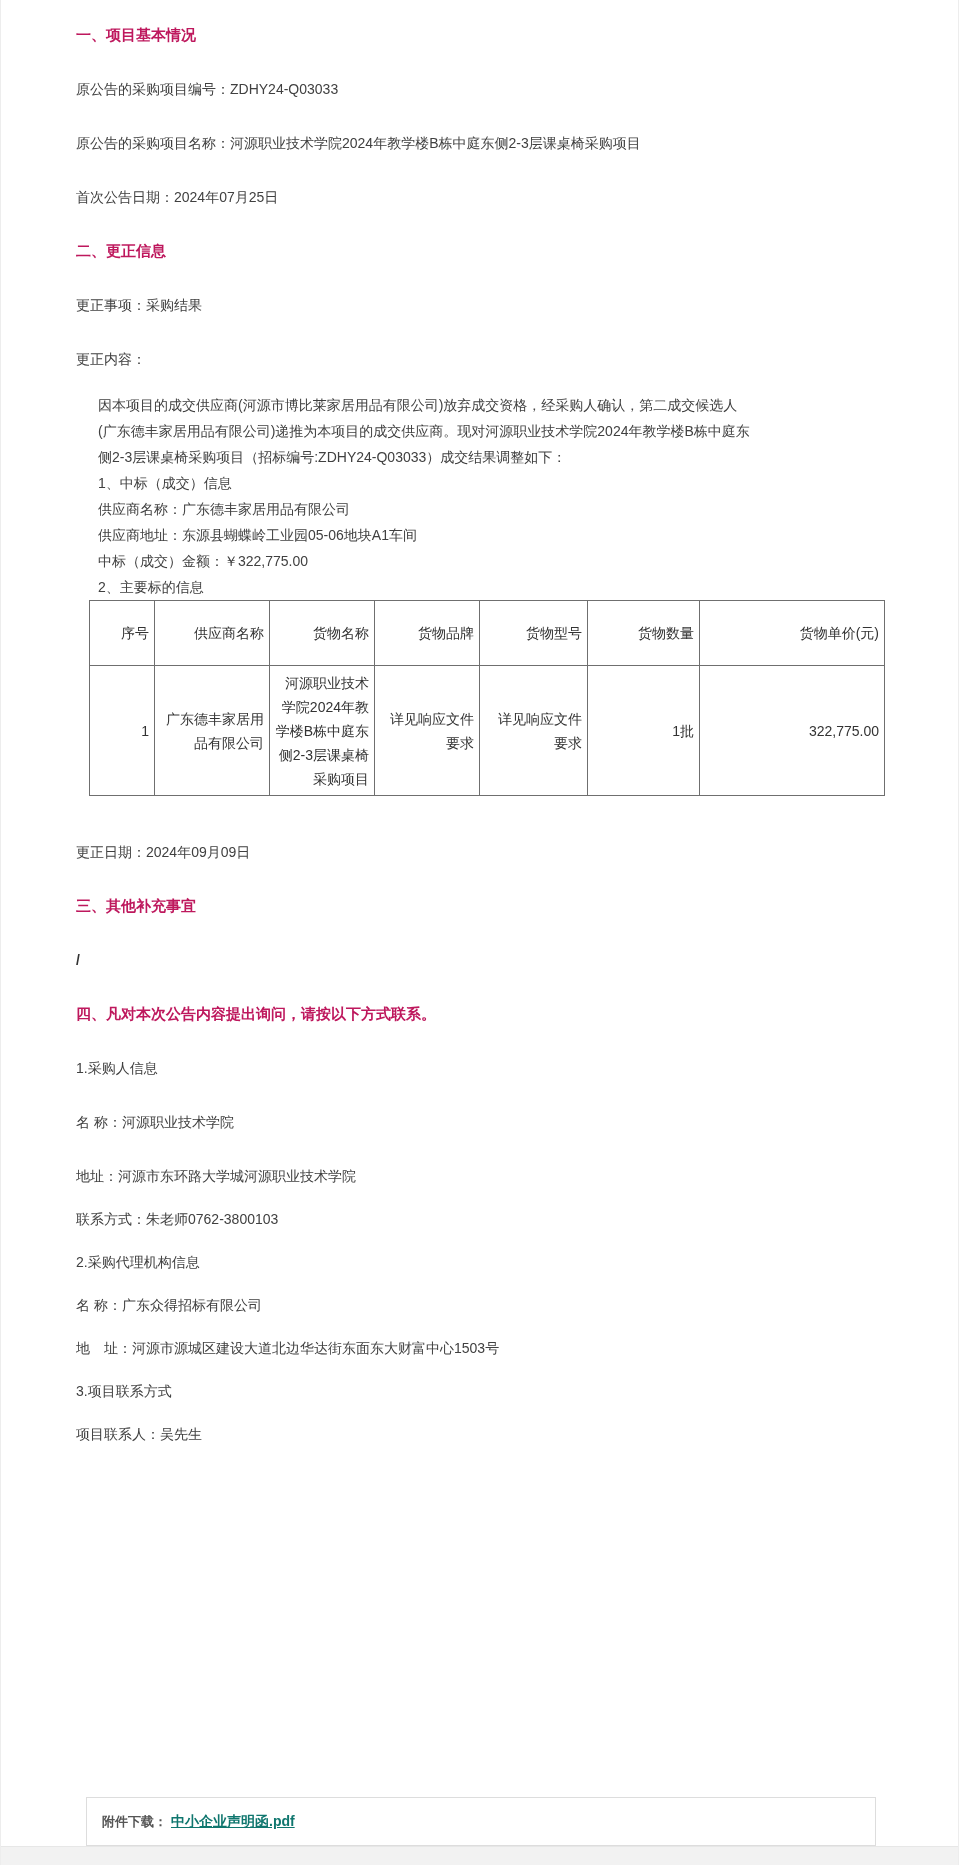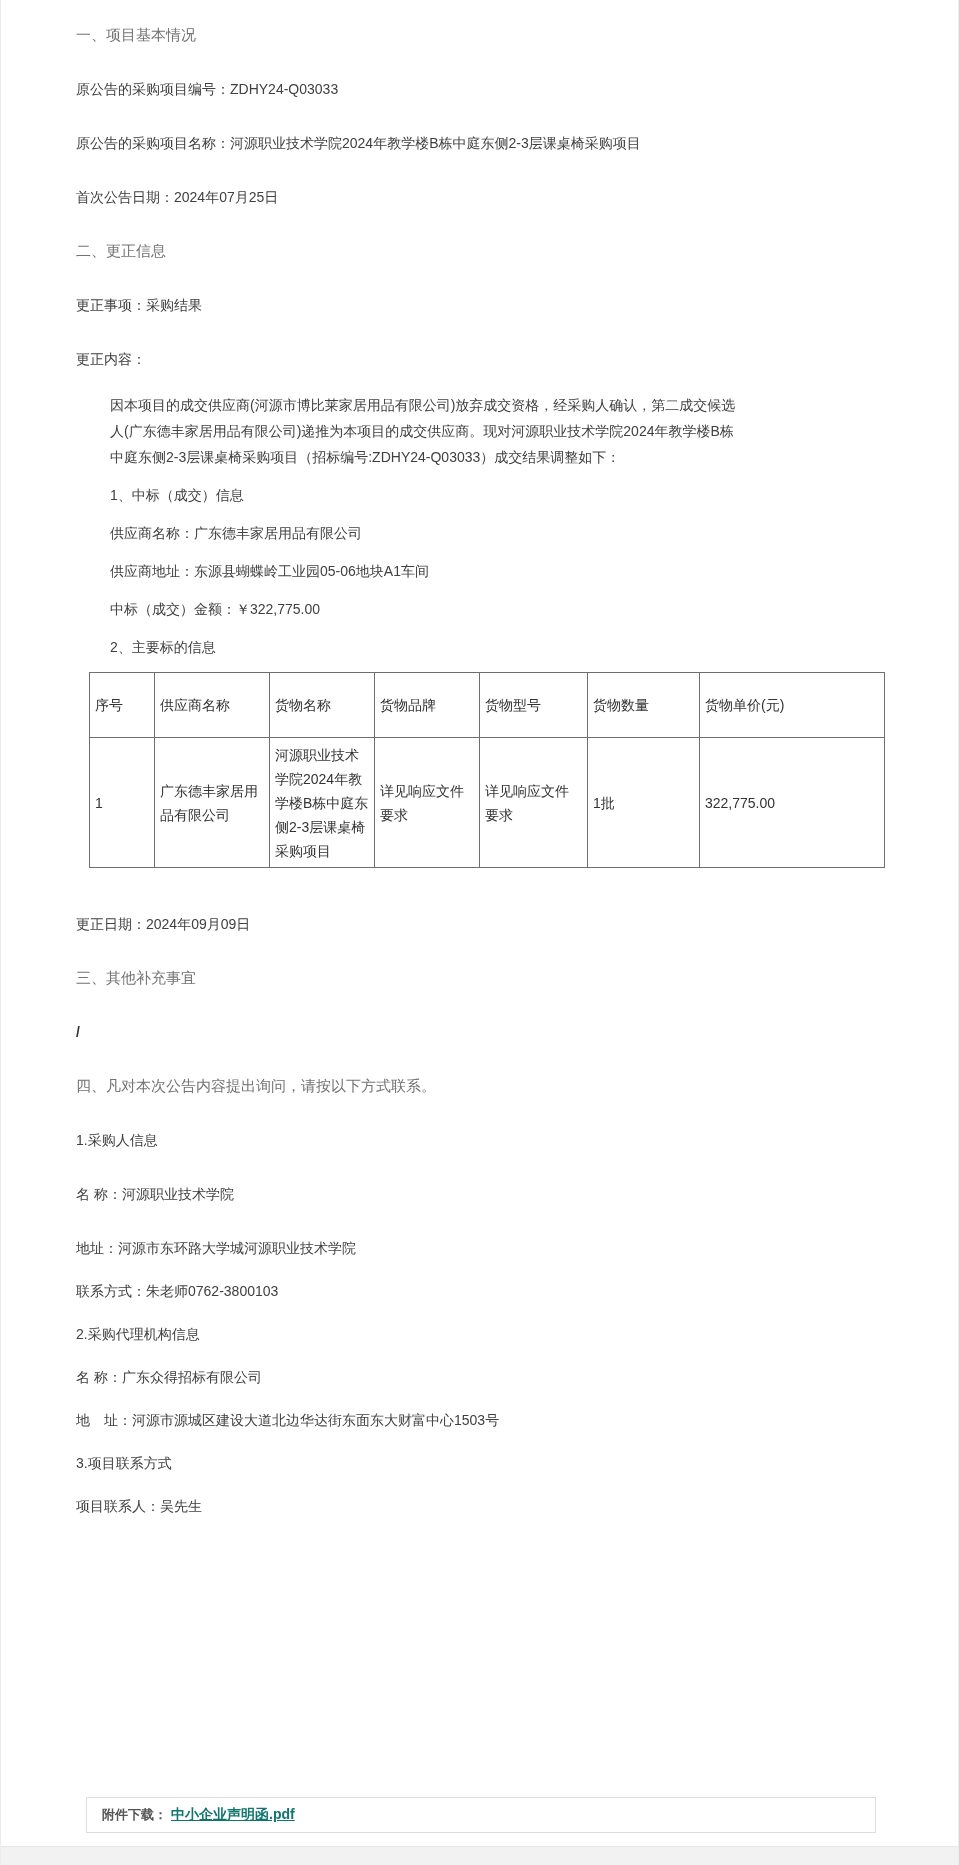--- a/index.html
+++ b/index.html
@@ -9,51 +9,51 @@
     color:#404040;font-size:14px;
     -webkit-font-smoothing:antialiased;
   }
   .page{
     position:relative;width:959px;height:1865px;box-sizing:border-box;
     padding:26px 75px 0;
     border-left:1px solid #ededed;border-right:1px solid #ededed;
     background:#fff;
   }
   .sec{
-    font-size:15px;font-weight:normal;color:#737373;
+    font-size:15px;font-weight:bold;color:#be185d;
     line-height:18px;margin:0 0 36px;white-space:pre-wrap;
   }
   .ln{
     font-size:14px;line-height:18px;margin:0 0 36px;
     white-space:pre-wrap;color:#404040;
   }
   .ln-tight{margin:0 0 25px;}
   .slash{font-weight:bold;color:#333;}
   
   .correction-block{
     margin:24px 0 0 22px;width:655px;line-height:26px;color:#404040;
   }
-  .correction-block p{margin:12px;line-height:26px;white-space:pre-wrap;}
+  .correction-block p{margin:0;line-height:26px;white-space:pre-wrap;}
   
   table.goods{
     border-collapse:collapse;table-layout:fixed;
     margin:0 0 0 13px;width:795px;
     color:#333;font-size:14px;
   }
   table.goods th,table.goods td{
-    border:1px solid #6f6f6f;text-align:left;vertical-align:middle;
+    border:1px solid #6f6f6f;text-align:right;vertical-align:middle;
     font-weight:normal;padding:2px 5px;box-sizing:border-box;
     line-height:24px;word-break:break-all;
   }
   table.goods thead tr{height:65px;}
   table.goods tbody tr{height:130px;}
   .corr-date{margin-top:47px;}
   
   .attach-box{
-    position:absolute;top:1797px;left:85px;width:790px;height:36px;
+    position:absolute;top:1797px;left:85px;width:790px;height:49px;
     box-sizing:border-box;border:1px solid #ddd;background:#fff;
     display:flex;align-items:center;padding:0 15px;
   }
   .attach-label{font-size:13px;font-weight:bold;color:#555;white-space:pre-wrap;}
   .attach-link{
     font-size:14px;font-weight:bold;color:#0f766e;
     text-decoration:underline;cursor:pointer;margin-left:4px;white-space:pre-wrap;
   }
   .footer-strip{
     position:absolute;left:0;right:0;bottom:0;height:18px;

